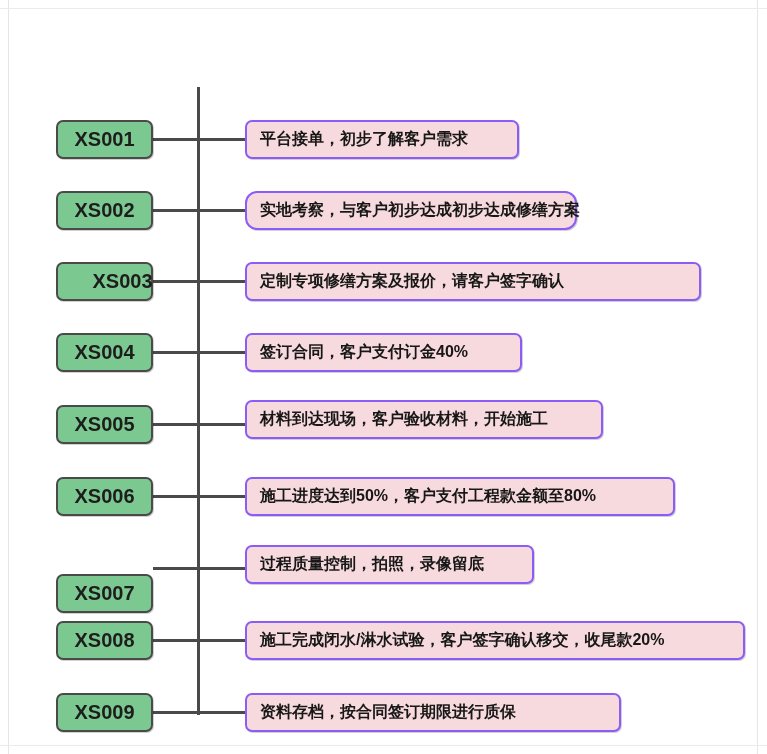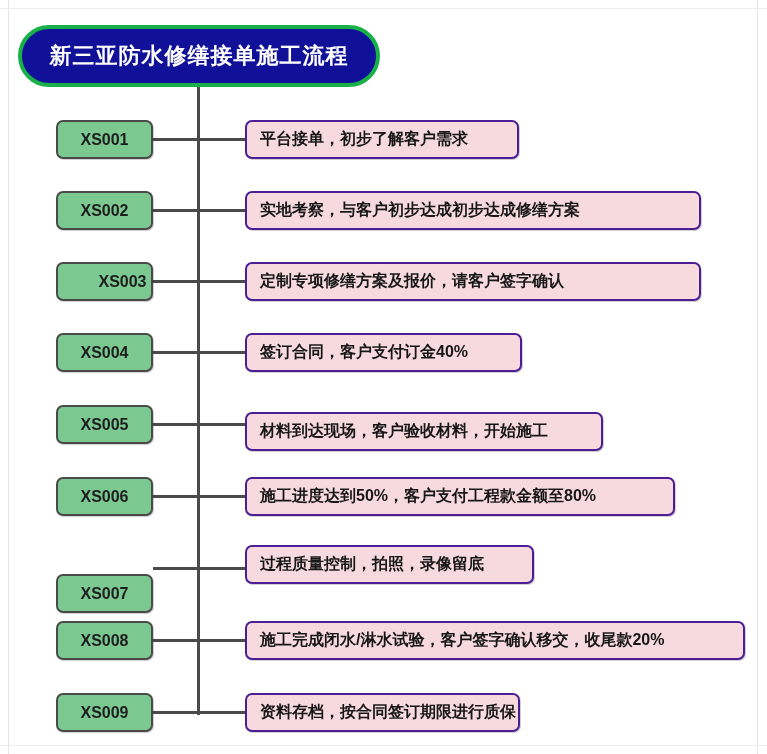--- a/index.html
+++ b/index.html
@@ -85,34 +85,34 @@
     left: 56px;
     width: 97px;
     height: 39px;
     box-sizing: border-box;
     background: #7cc891;
     border: 2px solid #4a4a4a;
     border-radius: 7px;
     display: flex;
     align-items: center;
     justify-content: center;
-    font-size: 16px;
+    font-size: 20px;
     font-weight: bold;
     color: #1d1d1d;
     box-shadow: 1px 1px 0 rgba(0,0,0,0.18);
   }
 
   
   .step-box {
     position: absolute;
     left: 245px;
     height: 39px;
     box-sizing: border-box;
     background: #f7dadd;
-    border: 2px solid #4c1d95;
+    border: 2px solid #8b5cf6;
     border-radius: 7px;
     display: flex;
     align-items: center;
     padding: 0 13px;
     font-size: 16px;
     font-weight: bold;
     color: #171717;
     white-space: nowrap;
     box-shadow: 1px 1px 0 rgba(0,0,0,0.18);
   }
@@ -120,47 +120,46 @@
 </head>
 <body>
 
 <div id="canvas">
 
   <div class="frame-line-left"></div>
   <div class="frame-line-right"></div>
   <div class="frame-line-top"></div>
   <div class="frame-line-bottom"></div>
 
-  <div class="title-pill">新三亚防水修缮接单施工流程</div>
 
   <div class="spine" id="spine" style="height: 627.5px; left: 197px;"></div>
 
   <div id="rows-layer">
       <div class="h-connector" style="left: 153px; top: 138px; width: 92px;"></div>
       <div class="code-box" style="top: 120px;">XS001</div>
       <div class="step-box" style="top: 120px; width: 274px;">平台接单，初步了解客户需求</div>
       <div class="h-connector" style="left: 153px; top: 209px; width: 92px;"></div>
       <div class="code-box" style="top: 191px; text-align: center;">XS002</div>
-      <div class="step-box" style="top: 191px; width: 456px;">实地考察，与客户初步达成初步达成修缮方案</div>
+      <div class="step-box" style="top: 191px; width: 332px; border-radius: 12px;">实地考察，与客户初步达成初步达成修缮方案</div>
       <div class="h-connector" style="left: 153px; top: 280px; width: 92px;"></div>
       <div class="code-box" style="top: 262px; padding-left: 36px;">XS003</div>
       <div class="step-box" style="top: 262px; width: 456px; border-radius: 7px;">定制专项修缮方案及报价，请客户签字确认</div>
       <div class="h-connector" style="left: 153px; top: 351px; width: 92px;"></div>
       <div class="code-box" style="top: 333px;">XS004</div>
       <div class="step-box" style="top: 333px; width: 277px;">签订合同，客户支付订金40%</div>
       <div class="h-connector" style="left: 153px; top: 423px; width: 92px;"></div>
       <div class="code-box" style="top: 405px;">XS005</div>
-      <div class="step-box" style="top: 412px; width: 358px;">材料到达现场，客户验收材料，开始施工</div>
+      <div class="step-box" style="top: 400px; width: 358px;">材料到达现场，客户验收材料，开始施工</div>
       <div class="h-connector" style="left: 153px; top: 495px; width: 92px;"></div>
       <div class="code-box" style="top: 477px;">XS006</div>
       <div class="step-box" style="top: 477px; width: 430px;">施工进度达到50%，客户支付工程款金额至80%</div>
       <div class="h-connector" style="left: 153px; top: 567px; width: 92px;"></div>
       <div class="code-box" style="top: 574px;">XS007</div>
       <div class="step-box" style="top: 545px; width: 289px;">过程质量控制，拍照，录像留底</div>
       <div class="h-connector" style="left: 153px; top: 639px; width: 92px;"></div>
       <div class="code-box" style="top: 621px; text-align: center;">XS008</div>
       <div class="step-box" style="top: 621px; width: 500px;">施工完成闭水/淋水试验，客户签字确认移交，收尾款20%</div>
       <div class="h-connector" style="left: 153px; top: 711px; width: 92px;"></div>
       <div class="code-box" style="top: 693px;">XS009</div>
-      <div class="step-box" style="top: 693px; width: 275px; text-align: right;">资料存档，按合同签订期限进行质保</div>
+      <div class="step-box" style="top: 693px; width: 376px; text-align: right;">资料存档，按合同签订期限进行质保</div>
     </div>
 
 </div>
 
 </body></html>

